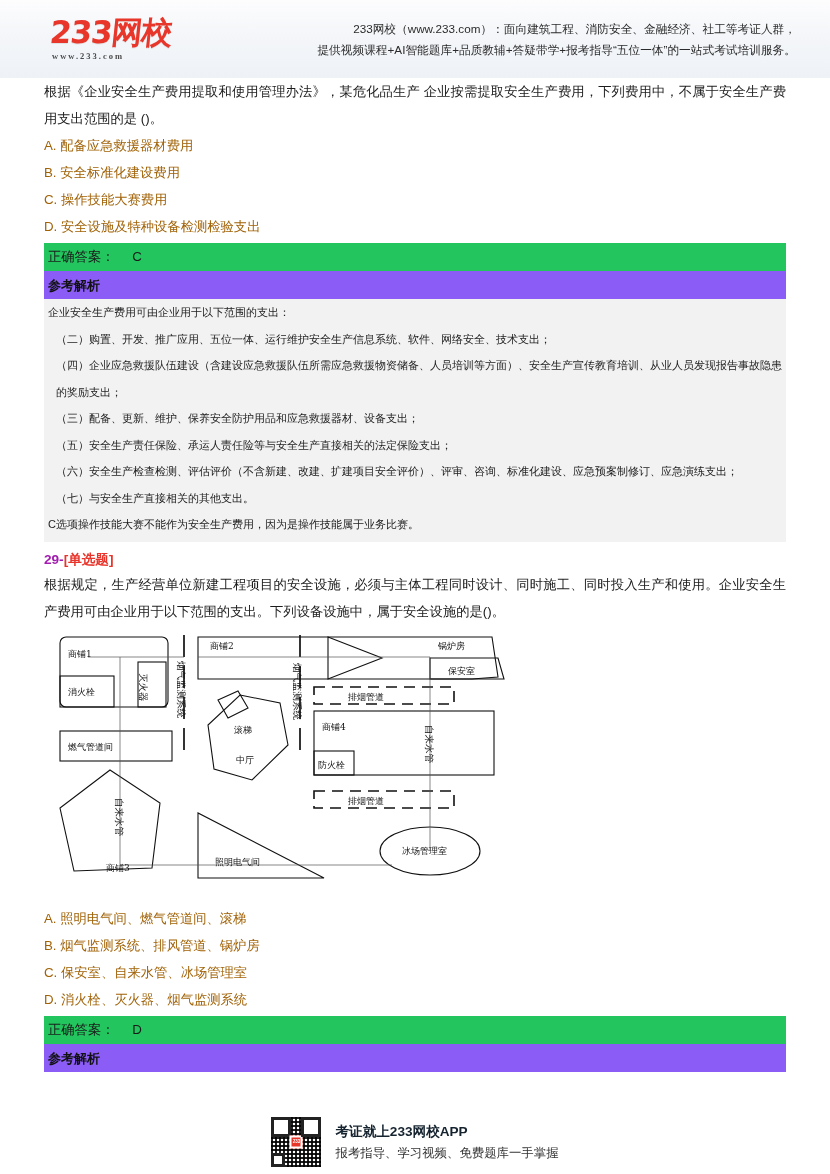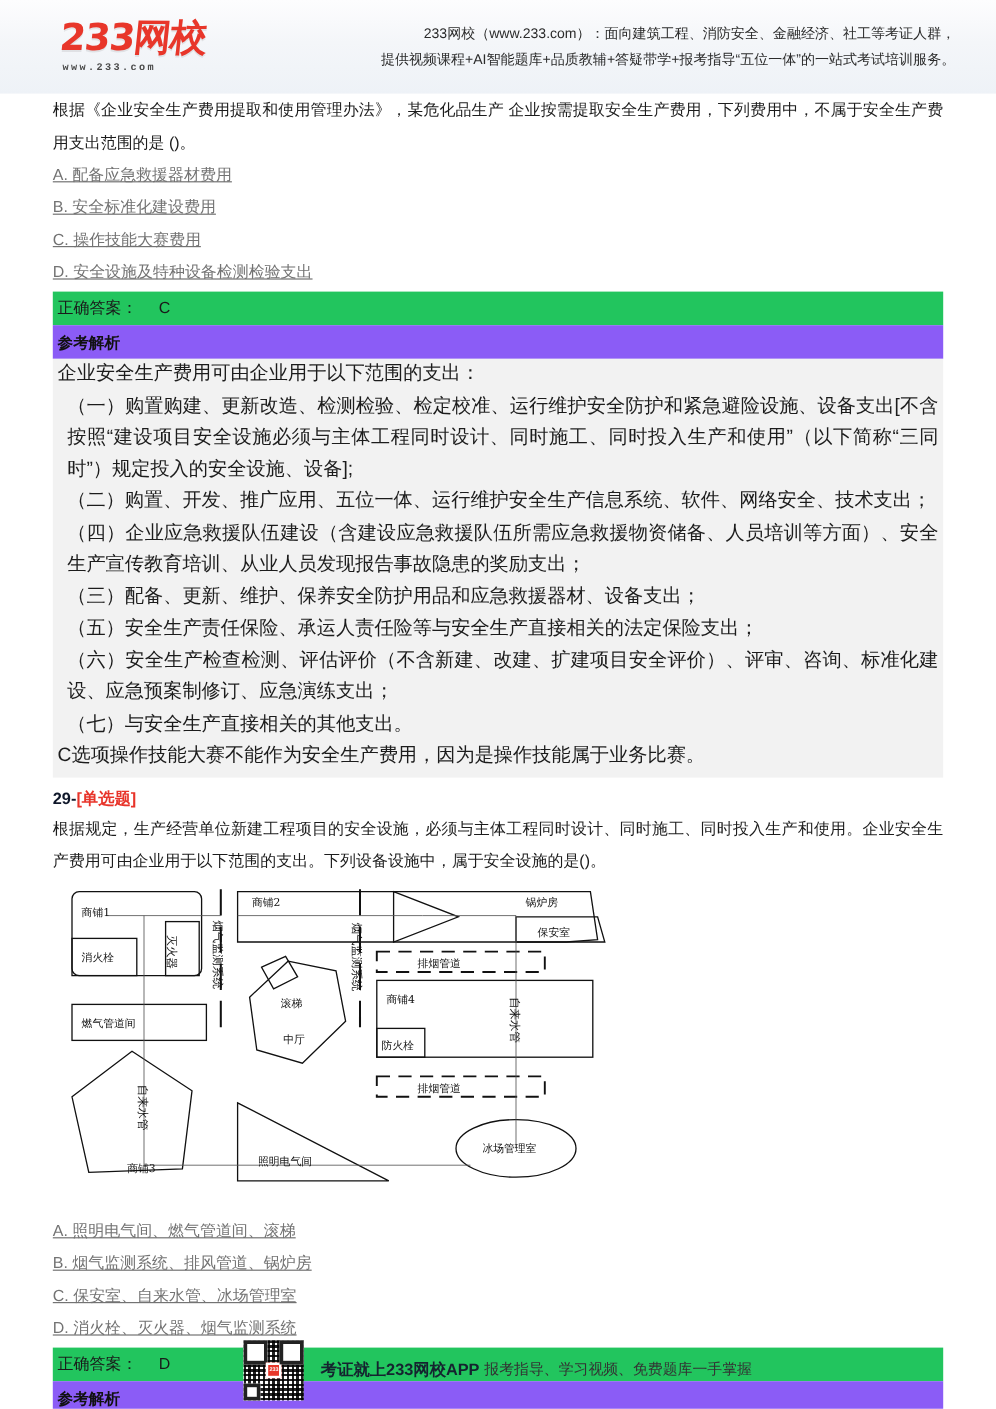--- a/index.html
+++ b/index.html
@@ -27,69 +27,69 @@
     display: flex; flex-direction: column; align-items: flex-start;
   }
   .logo-main {
     font-family: "DejaVu Sans", sans-serif;
     font-size: 31px; font-weight: 700; letter-spacing: -1px;
     color: #e8362a; line-height: 1;
     transform: skewX(-6deg);
     text-shadow: 0 1px 0 rgba(0,0,0,.08);
   }
   .logo-sub {
-    font-family: Liberation Mono, monospace;
+    font-family: Liberation Serif, serif;
     font-size: 8.5px; font-weight: 700; letter-spacing: 2px;
     color: #4a4a4a; margin-top: 3px; margin-left: 2px;
   }
   .header-text {
     flex: 1; padding-right: 34px;
     text-align: right;
     font-size: 11.7px; line-height: 21px; color: #2b2b2b;
   }
   .header-text div { white-space: nowrap; }
 
   
   .content { padding: 0 44px; }
 
   .q-text {
     font-size: 13.3px; line-height: 27px;
     color: #1c1c1c; text-align: justify;
   }
   .opt {
-    font-size: 13.3px; line-height: 27px; color: #737373; text-decoration: underline;
+    font-size: 13.3px; line-height: 27px; color: #a16207;
   }
   .answer-row {
     background: #22c55e;
     font-size: 13.3px; line-height: 28px;
     padding: 0 4px;
     margin-top: 3px;
   }
   .answer-row .ans-val { margin-left: 14px; }
 
   .analysis-title {
     font-size: 13px; font-weight: 700; color: #111;
     line-height: 26px;
     padding: 2px 4px 0 4px;
     background: #8b5cf6;
   }
   .analysis-body {
     background: #f2f2f2;
-    font-size: 16px; line-height: 26.5px;
+    font-size: 11px; line-height: 26.5px;
     color: #1c1c1c; text-align: justify;
     padding: 0 4px 4px 4px;
   }
   .analysis-body p { margin: 0; }
   .analysis-body p.indent { text-indent: 0; padding-left: 8px; }
 
   .qnum {
     font-size: 13.6px; font-weight: 700;
     margin-top: 9px; margin-bottom: 2px;
   }
-  .qnum .num { color: #0f172a; }
+  .qnum .num { color: #a21caf; }
   .qnum .tag { color: #e8342a; }
 
   
   .diagram-wrap {
     margin: 8px 0 6px 0;
     padding-left: 8px;
   }
 
   
   .footer {
@@ -114,21 +114,21 @@
   .qr::after  { right:0; top:0; }
   .qr .eye3   { left:0; bottom:0; }
   .qr .qr-center {
     position:absolute; left:50%; top:50%;
     transform:translate(-50%,-50%);
     width:13px; height:13px; background:#e8362a;
     border:2px solid #fff;
     display:flex; align-items:center; justify-content:center;
     color:#fff; font-size:4.5px; font-weight:700; line-height:1;
   }
-  .footer-texts { display:flex; flex-direction:row; gap:4px; }
+  .footer-texts { display:flex; flex-direction:column; gap:4px; }
   .footer-title {
     font-size: 13.6px; font-weight: 700; color: #15232f;
   }
   .footer-sub {
     font-size: 12.4px; color: #333;
   }
 
   
   .dlabel {
     font-family: "DejaVu Serif", "Liberation Serif", serif;
@@ -163,21 +163,20 @@
     <div class="opt">D. 安全设施及特种设备检测检验支出</div>
 
     <div class="answer-row">
       <span>正确答案：</span>
       <span class="ans-val">C</span>
     </div>
 
     <div class="analysis-title">参考解析</div>
     <div class="analysis-body">
       <p>企业安全生产费用可由企业用于以下范围的支出：</p>
-      <p class="indent">（一）购置购建、更新改造、检测检验、检定校准、运行维护安全防护和紧急避险设施、设备支出[不含按照“建设项目安全设施必须与主体工程同时设计、同时施工、同时投入生产和使用”（以下简称“三同时”）规定投入的安全设施、设备];</p>
       <p class="indent">（二）购置、开发、推广应用、五位一体、运行维护安全生产信息系统、软件、网络安全、技术支出；</p>
       <p class="indent">（四）企业应急救援队伍建设（含建设应急救援队伍所需应急救援物资储备、人员培训等方面）、安全生产宣传教育培训、从业人员发现报告事故隐患的奖励支出；</p>
       <p class="indent">（三）配备、更新、维护、保养安全防护用品和应急救援器材、设备支出；</p>
       <p class="indent">（五）安全生产责任保险、承运人责任险等与安全生产直接相关的法定保险支出；</p>
       <p class="indent">（六）安全生产检查检测、评估评价（不含新建、改建、扩建项目安全评价）、评审、咨询、标准化建设、应急预案制修订、应急演练支出；</p>
       <p class="indent">（七）与安全生产直接相关的其他支出。</p>
       <p>C选项操作技能大赛不能作为安全生产费用，因为是操作技能属于业务比赛。</p>
     </div>
   </div>
 

